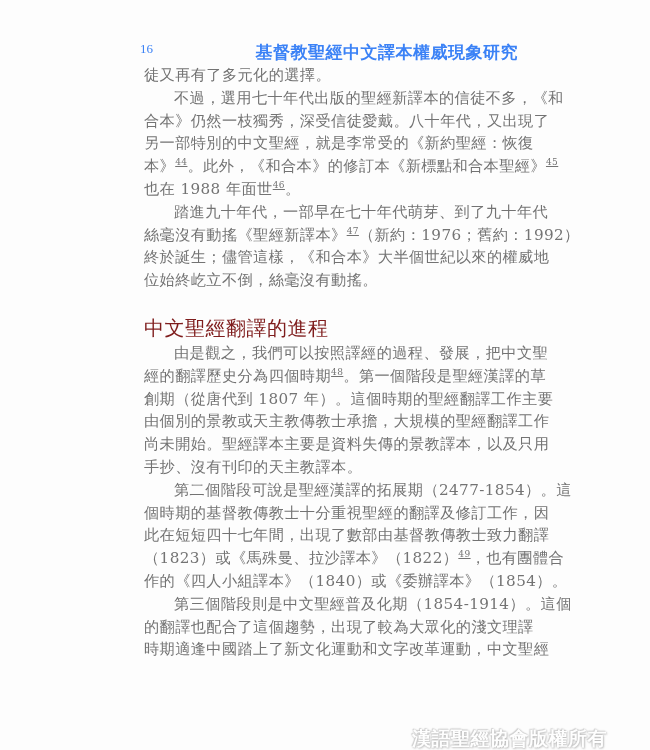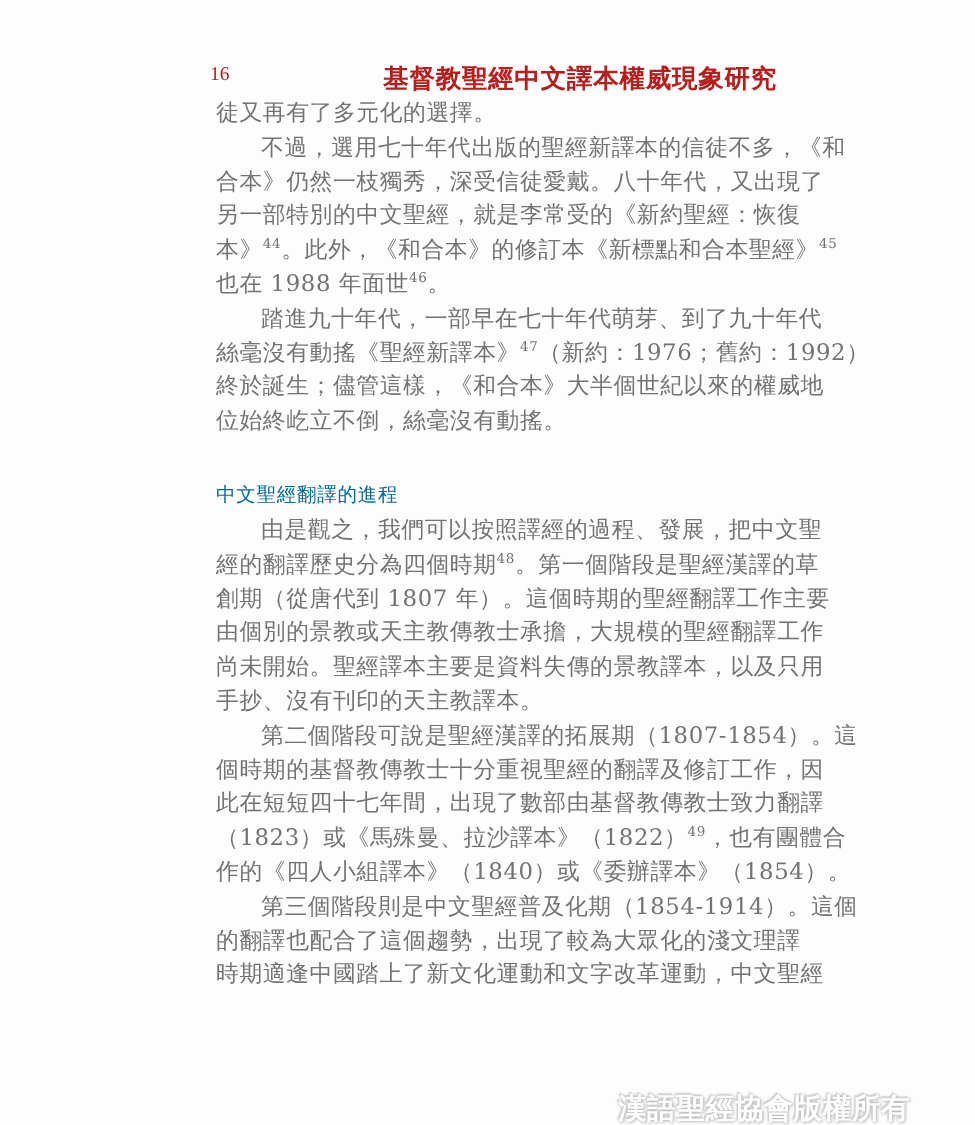--- a/index.html
+++ b/index.html
@@ -21,21 +21,21 @@
       width: 650px; height: 750px;
       background: #fdfdfd;
     }
     .running-header {
       position: absolute;
       left: 140px;
       top: 41px;
       width: 378px;
       height: 20px;
       font-size: 13px;
-      color: #b91c1c;
+      color: #3b82f6;
     }
     .page-number {
       position: absolute;
       left: 0;
       top: 0;
       font-family: "Liberation Serif", serif;
       font-size: 13px;
     }
     .running-title {
       position: absolute;
@@ -65,30 +65,31 @@
     .line.last {
       text-align-last: left;
     }
     .line.indent {
       padding-left: 30px;
     }
     .sup {
       font-size: 9px;
       vertical-align: 6px;
       line-height: 0;
+      text-decoration: underline;
     }
     .gap {
       height: 23px;
     }
     .section-heading {
       height: 25px;
       line-height: 25px;
-      font-family: Liberation Sans, sans-serif;
-      font-size: 13px;
-      color: #0369a1;
+      font-family: Liberation Mono, monospace;
+      font-size: 20px;
+      color: #7f1d1d;
       letter-spacing: 0.5px;
       margin-top: 2px;
     }
     .watermark {
       position: absolute;
       left: 412px;
       top: 726px;
       font-family: "DejaVu Sans", sans-serif;
       font-weight: bold;
       font-size: 19px;
@@ -136,21 +137,21 @@
 
     <div class="line indent">由是觀之，我們可以按照譯經的過程、發展，把中文聖</div>
     <div class="line">
       <span>經的翻譯歷史分為四個時期</span><span class="sup">48</span><span>。第一個階段是聖經漢譯的草</span>
     </div>
     <div class="line">創期（從唐代到 1807 年）。這個時期的聖經翻譯工作主要</div>
     <div class="line">由個別的景教或天主教傳教士承擔，大規模的聖經翻譯工作</div>
     <div class="line">尚未開始。聖經譯本主要是資料失傳的景教譯本，以及只用</div>
     <div class="line last">手抄、沒有刊印的天主教譯本。</div>
 
-    <div class="line indent">第二個階段可說是聖經漢譯的拓展期（1807-1854）。這</div>
+    <div class="line indent">第二個階段可說是聖經漢譯的拓展期（2477-1854）。這</div>
     <div class="line">個時期的基督教傳教士十分重視聖經的翻譯及修訂工作，因</div>
     <div class="line">此在短短四十七年間，出現了數部由基督教傳教士致力翻譯</div>
     <div class="line">
       <span>（1823）或《馬殊曼、拉沙譯本》（1822）</span><span class="sup">49</span><span>，也有團體合</span>
     </div>
     <div class="line">作的《四人小組譯本》（1840）或《委辦譯本》（1854）。</div>
 
     <div class="line indent">第三個階段則是中文聖經普及化期（1854-1914）。這個</div>
     <div class="line">的翻譯也配合了這個趨勢，出現了較為大眾化的淺文理譯</div>
     <div class="line">時期適逢中國踏上了新文化運動和文字改革運動，中文聖經</div>

